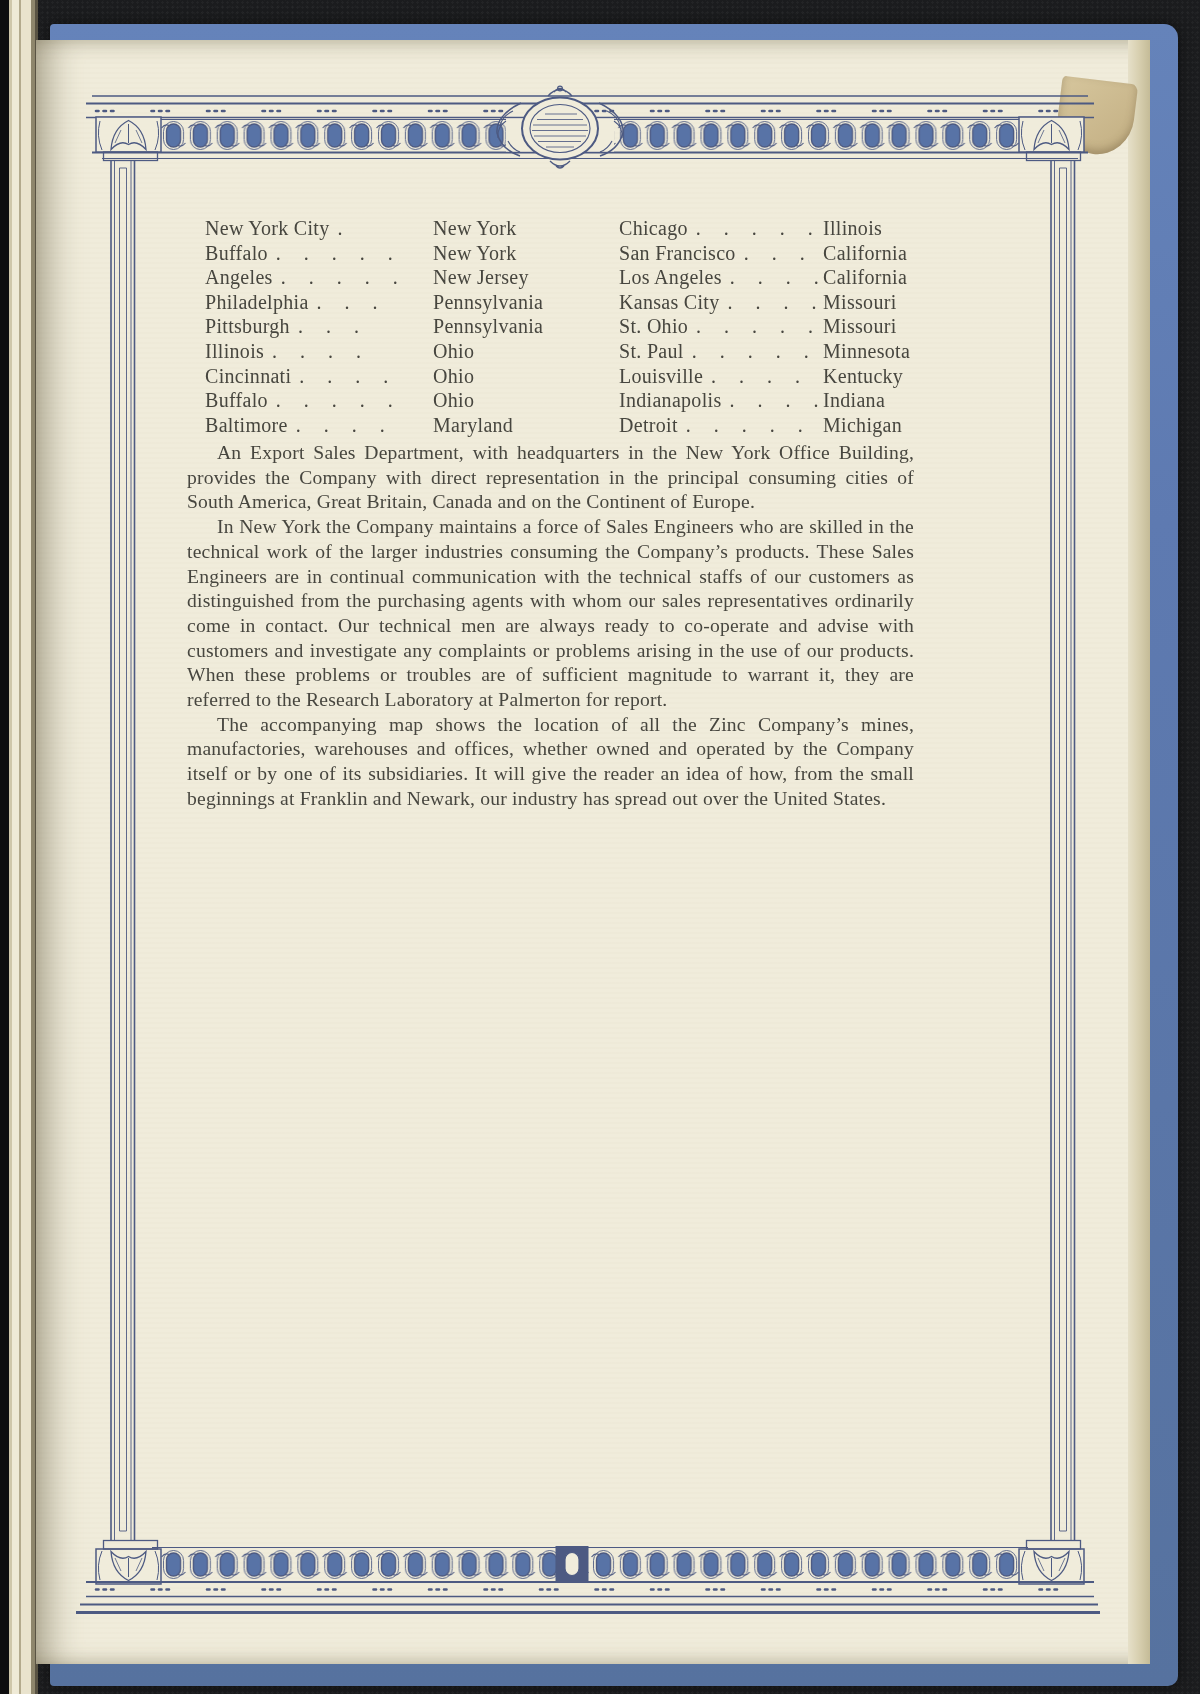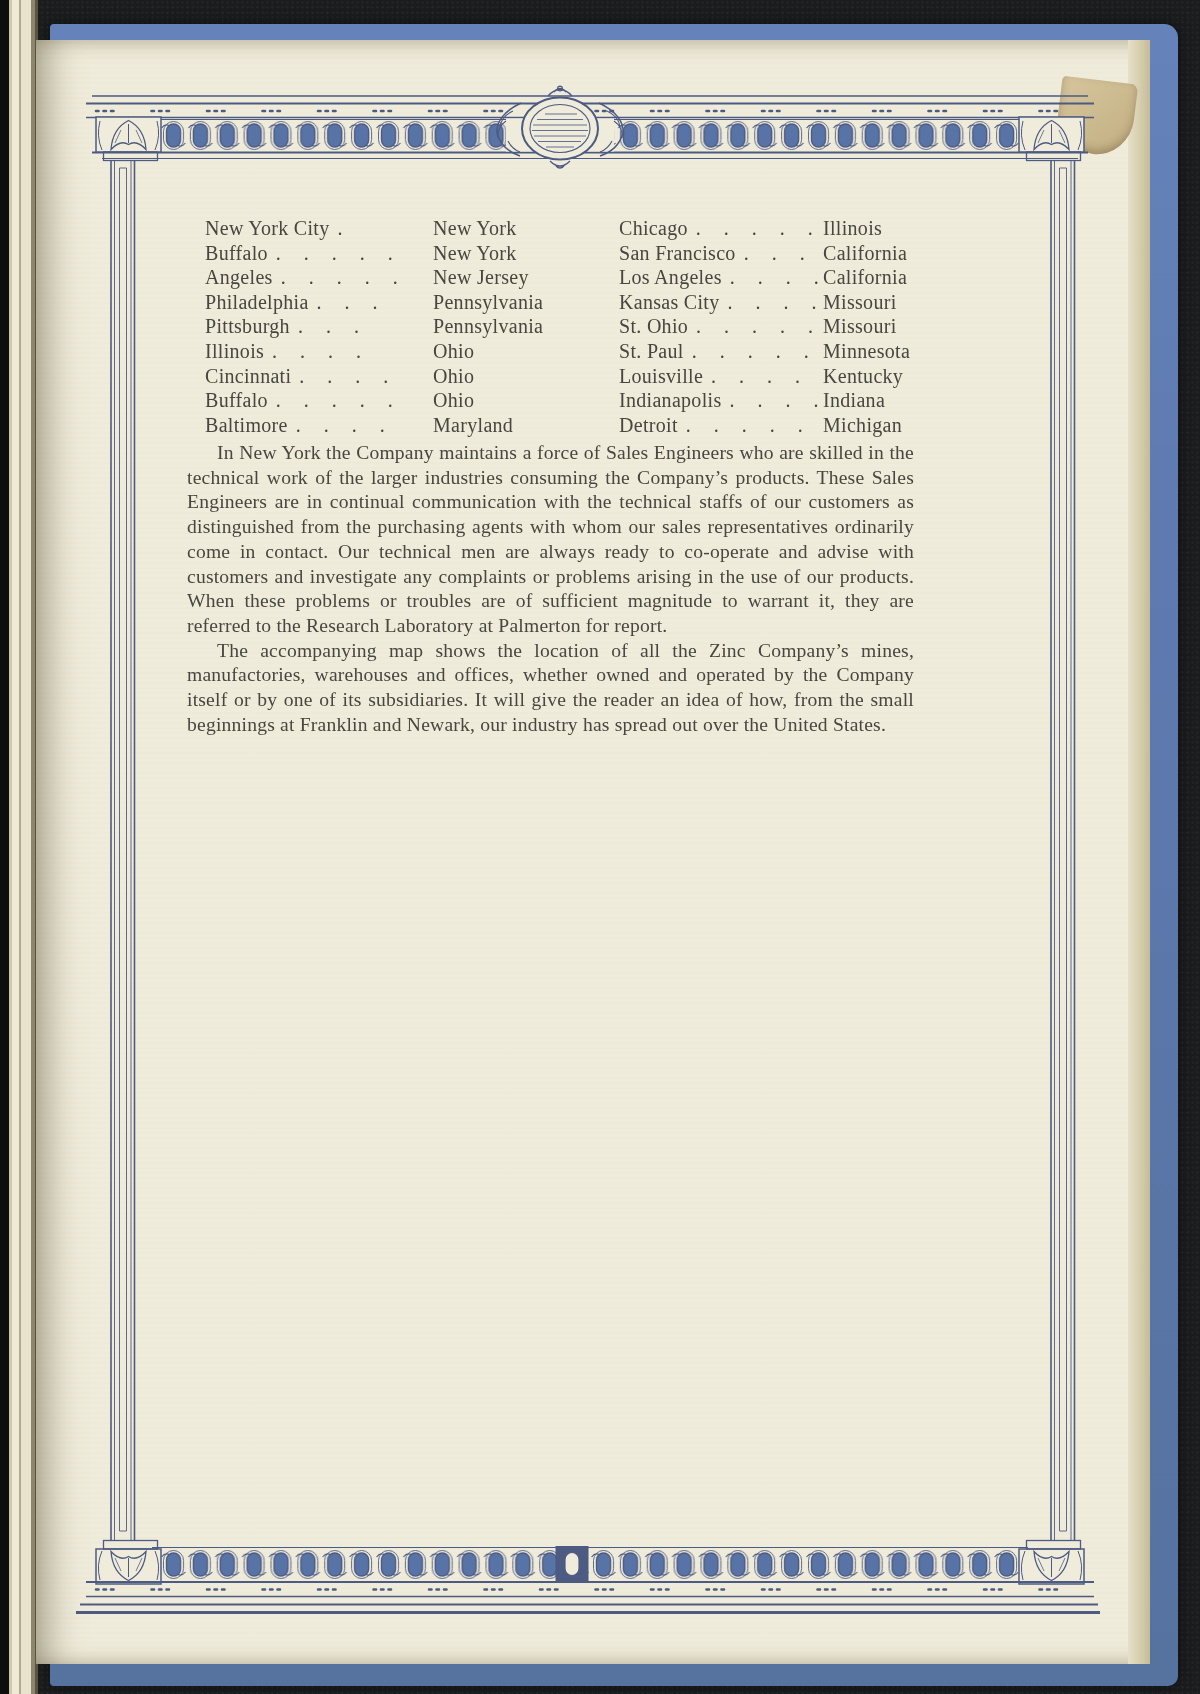--- a/index.html
+++ b/index.html
@@ -283,18 +283,19 @@
           </div>
         <div class="dir-row">
             <span class="dir-city">Detroit</span>
             <span class="dir-dots">. . . . . .</span>
             <span class="dir-state">Michigan</span>
           </div>
       </div>
     </div>
 
     <div class="paragraphs">
+      <p class="para">An Export Sales Department, with headquarters in the New York Office Building, provides the Company with direct representation in the principal consuming cities of South America, Great Britain, Canada and on the Continent of Europe.</p>
       <p class="para">In New York the Company maintains a force of Sales Engineers who are skilled in the technical work of the larger industries consuming the Company’s products.  These Sales Engineers are in continual communication with the technical staffs of our customers as distinguished from the purchasing agents with whom our sales representatives ordinarily come in contact.  Our technical men are always ready to co-operate and advise with customers and investigate any complaints or problems arising in the use of our products.  When these problems or troubles are of sufficient magnitude to warrant it, they are referred to the Research Laboratory at Palmerton for report.</p>
       <p class="para">The accompanying map shows the location of all the Zinc Company’s mines, manufactories, warehouses and offices, whether owned and operated by the Company itself or by one of its subsidiaries.  It will give the reader an idea of how, from the small beginnings at Franklin and Newark, our industry has spread out over the United States.</p>
     </div>
 
   </div>
 </div>
 
 </body></html>

